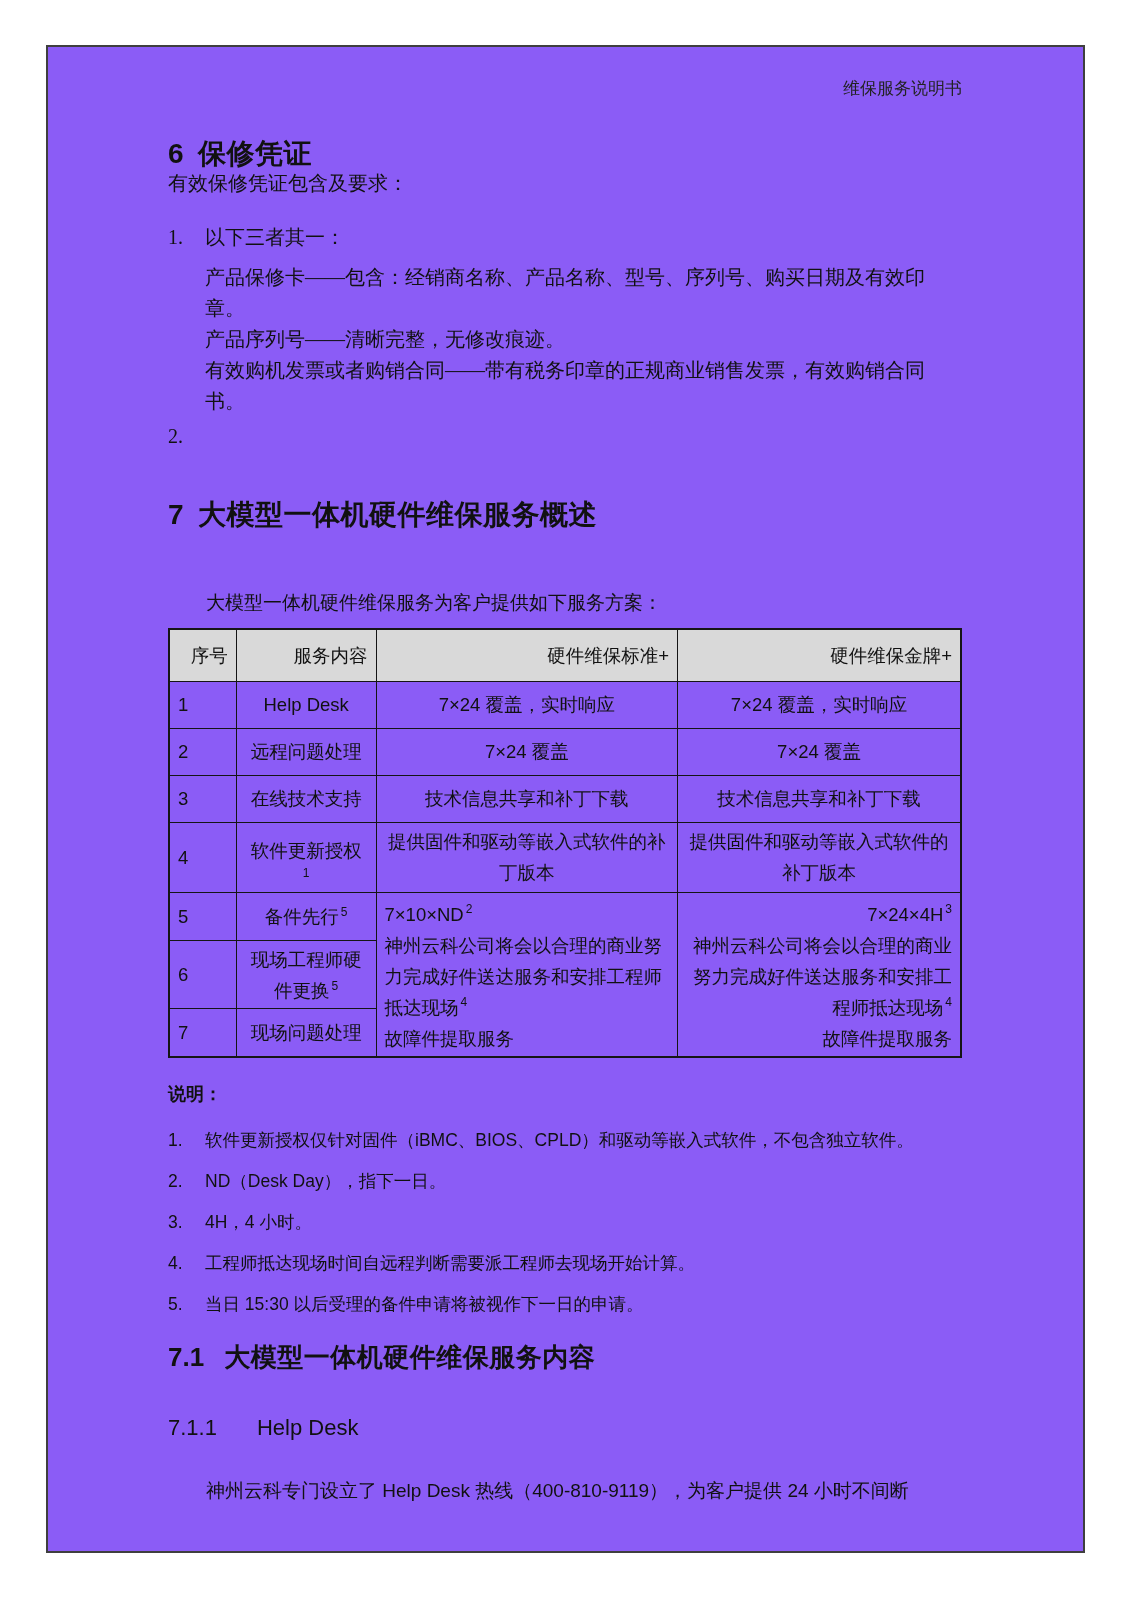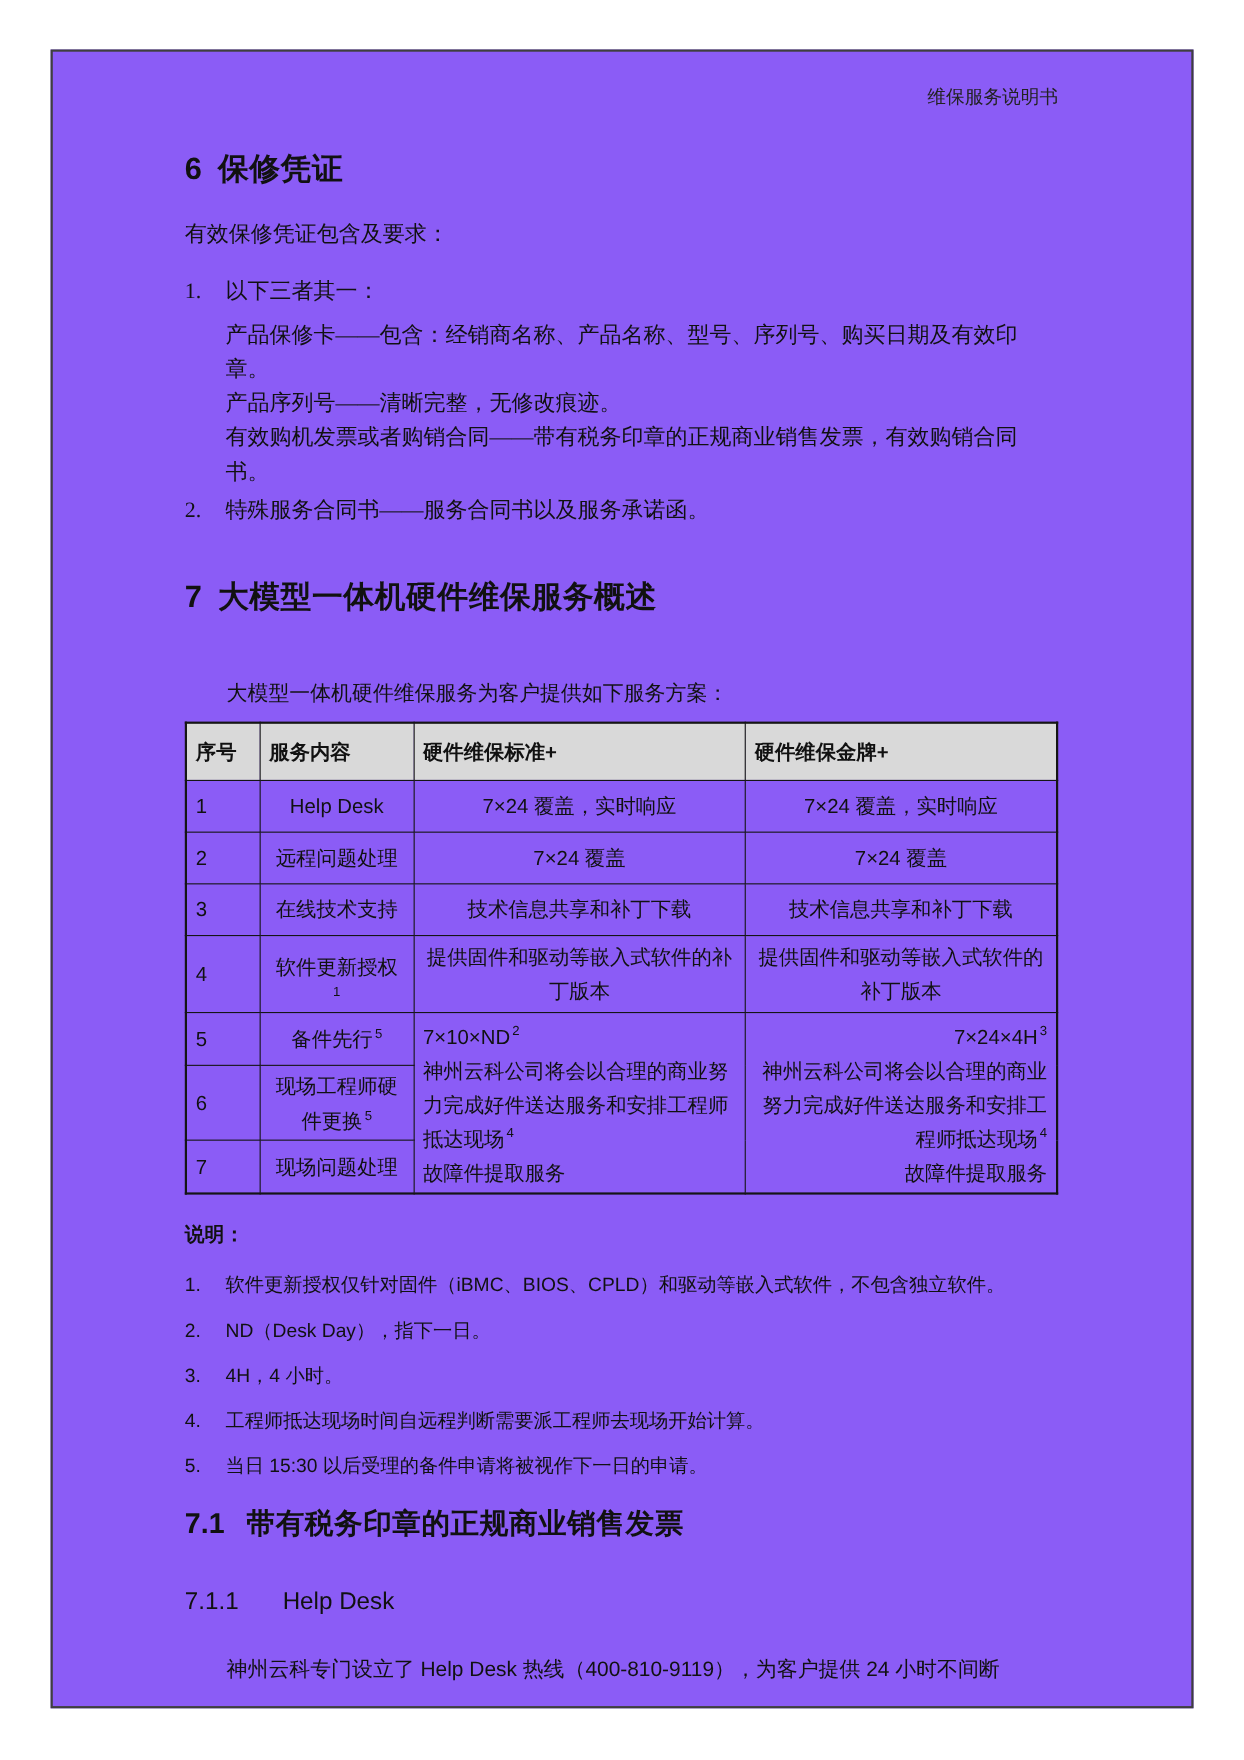--- a/index.html
+++ b/index.html
@@ -12,37 +12,37 @@
     border:2px solid #3f3f3f;box-sizing:border-box;background:#8b5cf6;overflow:hidden;
   }
   .content{position:absolute;left:120px;right:121px;top:0;}
 
   .doc-header{margin-top:30px;text-align:right;font-size:17px;color:#222;
     font-family:"Liberation Serif","DejaVu Serif",serif;}
 
   .h1{margin-top:36px;font-size:28px;font-weight:bold;line-height:36px;letter-spacing:.5px;}
   .h1 .h-num{margin-right:14px;}
 
-  .intro6{margin-top:28px;font-size:20px;line-height:26px;
-    font-family:Liberation Sans, sans-serif;}
+  .intro6{font-size:20px;line-height:26px;
+    font-family:Liberation Mono, monospace;}
   .olist{font-family:"Liberation Serif","DejaVu Serif",serif;font-size:20px;}
   .oitem{display:flex;margin-top:26px;line-height:26px;}
   .oitem .num{width:37px;flex:0 0 37px;}
   .subblock{margin-top:12px;margin-left:37px;font-size:20px;line-height:31px;
     font-family:"Liberation Serif","DejaVu Serif",serif;}
   .oitem2{margin-top:6px;}
 
   .h1-7{margin-top:48px;}
   .intro7{margin-top:57px;font-size:19px;line-height:26px;text-indent:38px;}
 
   table.svc{margin-top:12px;border-collapse:collapse;width:100%;
     border:2px solid #151515;table-layout:fixed;font-size:18.5px;}
   table.svc td,table.svc th{border:1.5px solid #151515;box-sizing:border-box;
     vertical-align:middle;line-height:31px;padding:2px 8px;}
-  table.svc th{background:#d9d9d9;font-weight:bold;text-align:left;height:52px;}
+  table.svc th{background:#d9d9d9;font-weight:normal;text-align:right;height:52px;}
   col.c1{width:67px;} col.c2{width:139px;} col.c3{width:300px;} col.c4{width:282px;}
   td.cno{text-align:left;padding-left:14px;}
   td.csvc{text-align:center;}
   td.cval{text-align:center;}
   td.cm3{padding:2px 16px;text-align:left;vertical-align:top;}
   td.cm4{padding:2px 14px;text-align:right;vertical-align:top;}
   tr.r1 td,tr.r2 td,tr.r3 td,tr.r7 td{height:47px;}
   tr.r4 td{height:70px;}
   tr.r5 td{height:48px;}
   tr.r6 td{height:62px;}
@@ -82,21 +82,20 @@
         <span class="num">1.</span>
         <span>以下三者其一：</span>
       </div>
       <div class="subblock">
         <div>产品保修卡——包含：经销商名称、产品名称、型号、序列号、购买日期及有效印章。</div>
         <div>产品序列号——清晰完整，无修改痕迹。</div>
         <div>有效购机发票或者购销合同——带有税务印章的正规商业销售发票，有效购销合同书。</div>
       </div>
       <div class="oitem oitem2">
         <span class="num">2.</span>
-        <span>特殊服务合同书——服务合同书以及服务承诺函。</span>
       </div>
     </div>
 
     <div class="h1 h1-7">
       <span class="h-num">7</span><span class="h-title">大模型一体机硬件维保服务概述</span>
     </div>
 
     <div class="intro7">大模型一体机硬件维保服务为客户提供如下服务方案：</div>
 
     <table class="svc">
@@ -194,21 +193,21 @@
     <div class="note">
       <span class="num">4.</span>
       <span>工程师抵达现场时间自远程判断需要派工程师去现场开始计算。</span>
     </div>
     <div class="note">
       <span class="num">5.</span>
       <span>当日 15:30 以后受理的备件申请将被视作下一日的申请。</span>
     </div>
 
     <div class="h2">
-      <span class="h-num">7.1</span><span class="h-title">带有税务印章的正规商业销售发票</span>
+      <span class="h-num">7.1</span><span class="h-title">大模型一体机硬件维保服务内容</span>
     </div>
 
     <div class="h3">
       <span class="h-num">7.1.1</span><span>Help Desk</span>
     </div>
 
     <div class="para">神州云科专门设立了 Help Desk 热线（400-810-9119），为客户提供 24 小时不间断</div>
 
   </div>
 </div>

